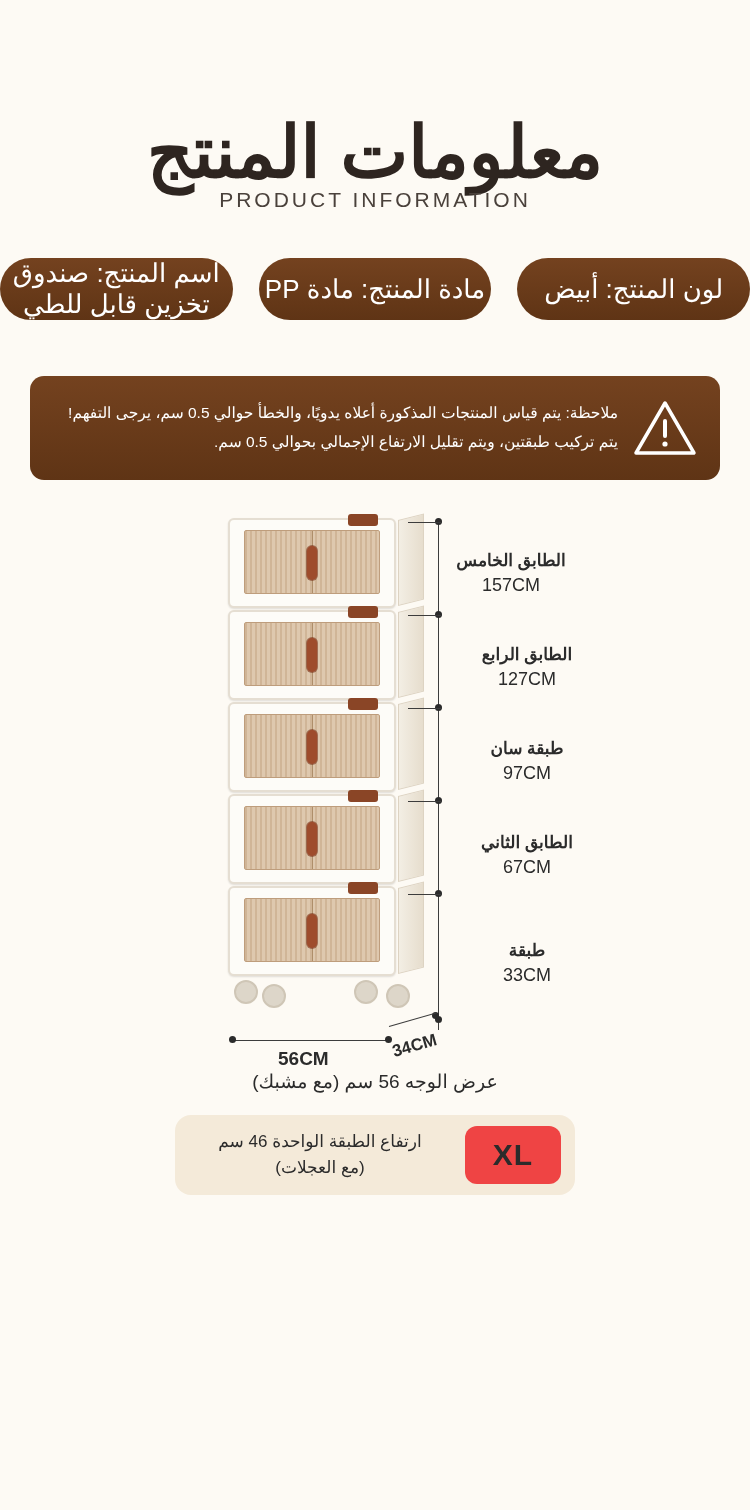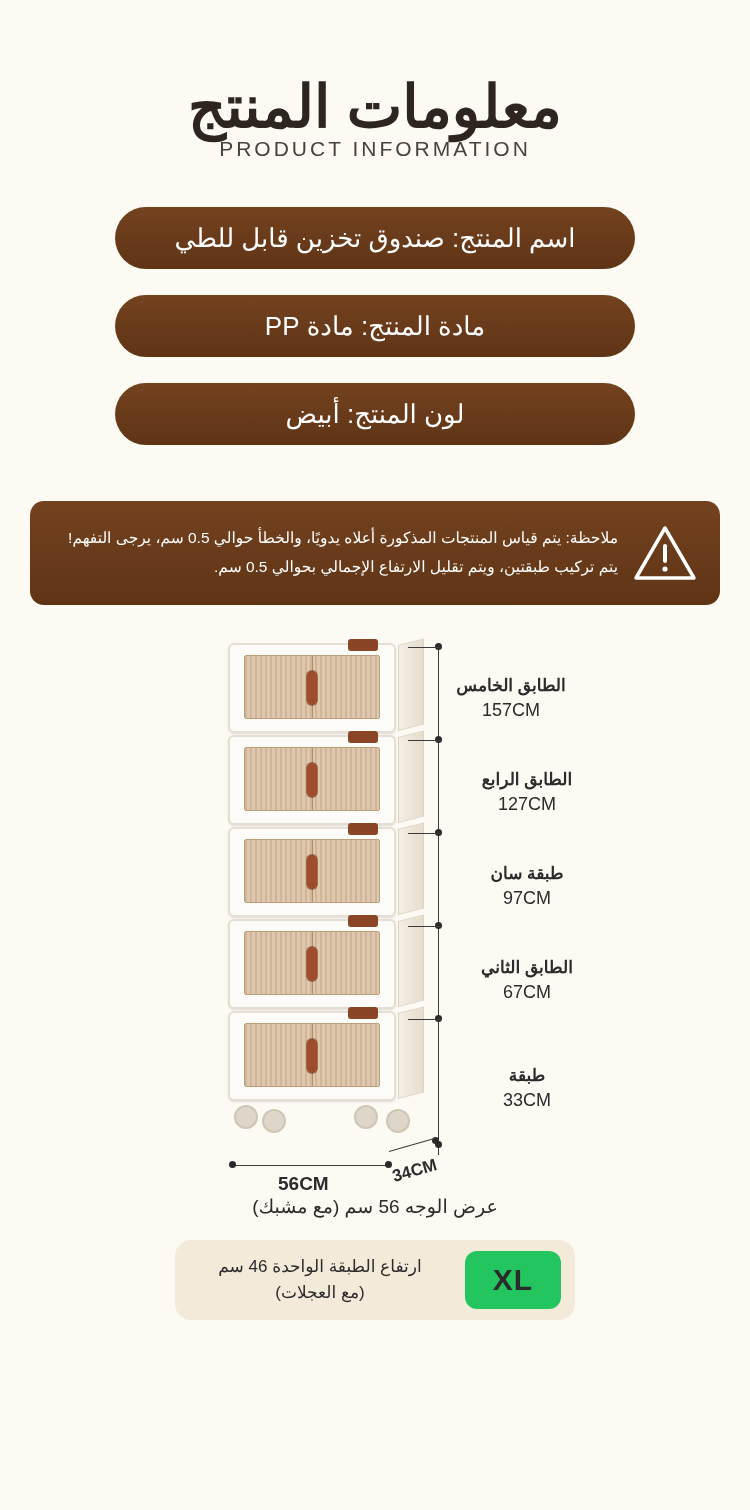--- a/index.html
+++ b/index.html
@@ -17,41 +17,41 @@
   .page {
     position: relative;
     width: 750px;
     height: 1510px;
     box-sizing: border-box;
   }
 
   
   .title-ar {
     text-align: center;
-    font-size: 59px;
+    font-size: 72px;
     font-weight: bold;
     color: #2e2520;
     letter-spacing: 0px;
-    padding-top: 78px;
+    padding-top: 116px;
     line-height: 1.0;
     direction: rtl;
   }
   .title-en {
     text-align: center;
     font-size: 21px;
     color: #4a413b;
     letter-spacing: 3px;
     font-weight: normal;
   }
 
   
   .pill-wrap {
     margin-top: 46px;
     display: flex;
-    flex-direction: column;
+    flex-direction: row;
     align-items: center;
     gap: 26px;
   }
   .pill {
     width: 520px;
     height: 62px;
     background: #6d3d1c;
     background: linear-gradient(180deg,#74421f 0%, #5f3415 100%);
     border-radius: 40px;
     color: #fff;
@@ -256,21 +256,21 @@
     align-items: center;
     padding: 0 14px;
     box-sizing: border-box;
     direction: rtl;
     gap: 14px;
   }
   .badge-xl {
     flex: 0 0 auto;
     width: 96px;
     height: 58px;
-    background: #22c55e;
+    background: #ef4444;
     border-radius: 12px;
     display: flex;
     align-items: center;
     justify-content: center;
     font-size: 30px;
     font-weight: bold;
     color: #2b2b2b;
     letter-spacing: 1px;
   }
   .badge-text {

